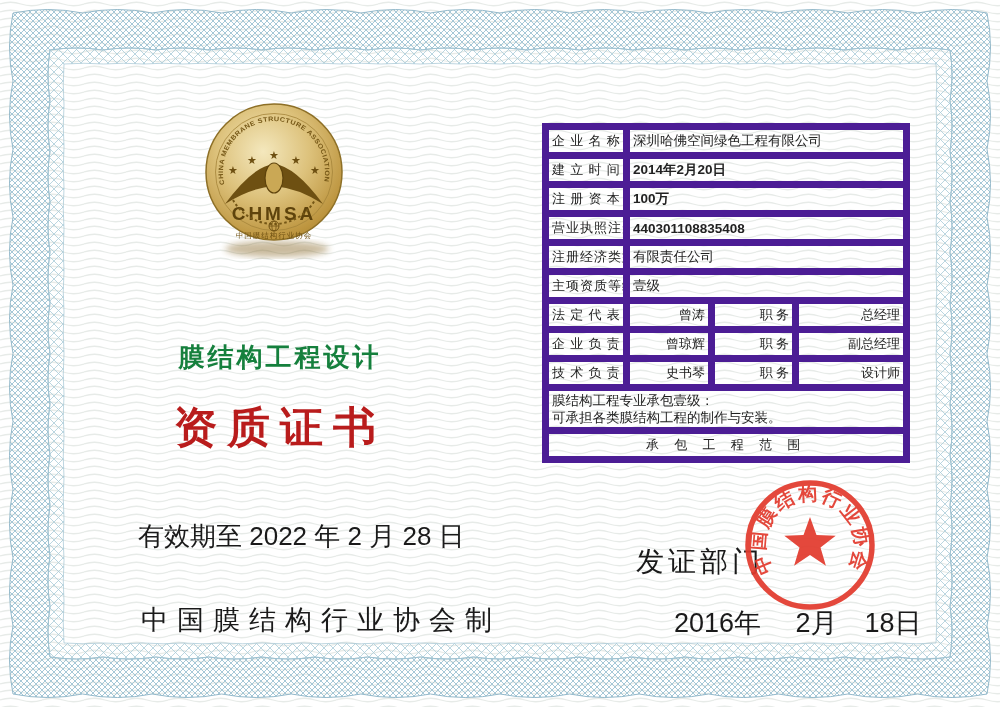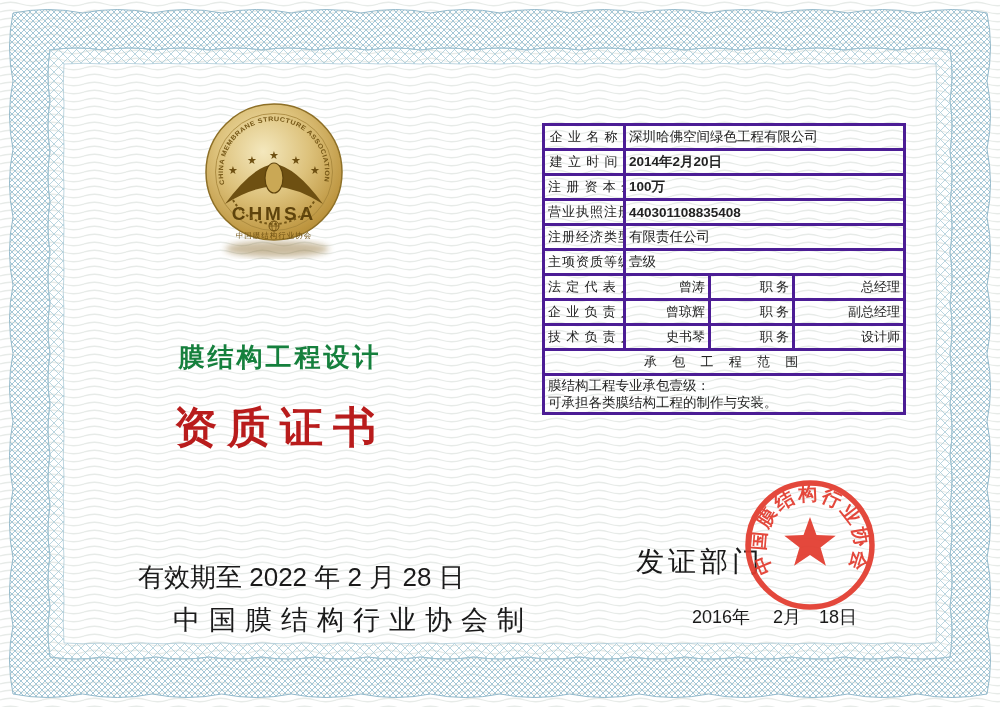--- a/index.html
+++ b/index.html
@@ -17,47 +17,47 @@
   .title-black{
     position:absolute;left:90px;top:340px;width:380px;text-align:center;
     font-size:26px;font-weight:bold;color:#15803d;letter-spacing:3px;white-space:nowrap;
   }
   .title-gold{
     position:absolute;left:90px;top:399px;width:380px;text-align:center;
     font-size:43px;font-weight:bold;color:#b91c1c;letter-spacing:10px;white-space:nowrap;
     font-family:"Liberation Serif","DejaVu Serif",serif;
   }
   .cert-no-line{position:absolute;left:138px;top:506px;font-size:26px;white-space:pre;}
-  .valid-line{position:absolute;left:138px;top:560px;font-size:26px;white-space:pre;}
-  .made-by{position:absolute;left:141px;top:602px;font-size:27px;letter-spacing:9px;white-space:nowrap;margin-left:32px;}
+  .valid-line{position:absolute;left:138px;top:519px;font-size:26px;white-space:pre;}
+  .made-by{position:absolute;left:141px;top:602px;font-size:27px;letter-spacing:9px;white-space:nowrap;}
 
   .info-table{
     position:absolute;left:542px;top:123px;width:361px;
     border-collapse:collapse;table-layout:fixed;
     font-size:13px;color:#222;background:transparent;
   }
   .info-table td{
-    border:3px solid #4c1d95;height:20px;padding:1px 3px;
+    border:7px solid #4c1d95;height:20px;padding:1px 3px;
     overflow:hidden;white-space:nowrap;
   }
   .label-cell{
     text-align:center;letter-spacing:1px;
     font-family:"Liberation Serif","DejaVu Serif",serif;
   }
   .value-cell{
     padding-left:8px;font-family:"Liberation Serif","DejaVu Serif",serif;font-size:13.5px;
   }
   .value-cell.sans{font-family:"Liberation Sans","DejaVu Sans",sans-serif;font-weight:600;}
   .center-cell{text-align:right;font-family:"Liberation Serif","DejaVu Serif",serif;}
   .scope-header-cell{text-align:center;letter-spacing:6px;font-family:"Liberation Serif","DejaVu Serif",serif;}
   .scope-box-cell{height:132px;vertical-align:top;padding:18px 8px 0 86px;white-space:normal;}
   .scope-line{font-family:"Liberation Serif","DejaVu Serif",serif;font-size:13.5px;line-height:17px;color:#222;}
 
   .issuer-label{position:absolute;left:636px;top:543px;font-size:28px;letter-spacing:4px;white-space:nowrap;}
-  .issue-date{position:absolute;left:692px;top:605px;font-size:18px;white-space:pre;}
+  .issue-date{position:absolute;left:674px;top:605px;font-size:27px;white-space:pre;}
 
   .seal-wrap{position:absolute;left:742px;top:477px;width:136px;height:136px;z-index:2;opacity:.93;}
 </style>
 </head>
 <body>
 
 <svg id="frame-svg" width="1000" height="707" viewBox="0 0 1000 707">
   <defs>
     <pattern id="waves" width="42" height="8" patternUnits="userSpaceOnUse">
       <path d="M0 4 Q 10.5 0.5 21 4 T 42 4" stroke="#e7ebe8" stroke-width="1.3" fill="none"></path>
@@ -165,27 +165,27 @@
         <td class="center-cell">职 务</td>
         <td class="center-cell">副总经理</td>
       </tr>
       <tr>
         <td class="label-cell">技 术 负 责 人</td>
         <td class="center-cell">史书琴</td>
         <td class="center-cell">职 务</td>
         <td class="center-cell">设计师</td>
       </tr>
       <tr>
-        <td class="scope-header-cell" colspan="4">承 包 工 程 范 围</td>
-      </tr>
-      <tr>
         <td class="scope-box-cell" colspan="4">
           <div class="scope-line">膜结构工程专业承包壹级：</div>
           <div class="scope-line">可承担各类膜结构工程的制作与安装。</div>
         </td>
+      </tr>
+      <tr>
+        <td class="scope-header-cell" colspan="4">承 包 工 程 范 围</td>
       </tr>
     </tbody>
   </table>
 
   <div class="issuer-label">发证部门</div>
   <div class="issue-date">2016年　 2月　18日</div>
 
   <div class="seal-wrap">
     <svg width="136" height="136" viewBox="0 0 136 136">
       <circle cx="68" cy="68" r="62" fill="none" stroke="#e23b2e" stroke-width="5.5"></circle>

